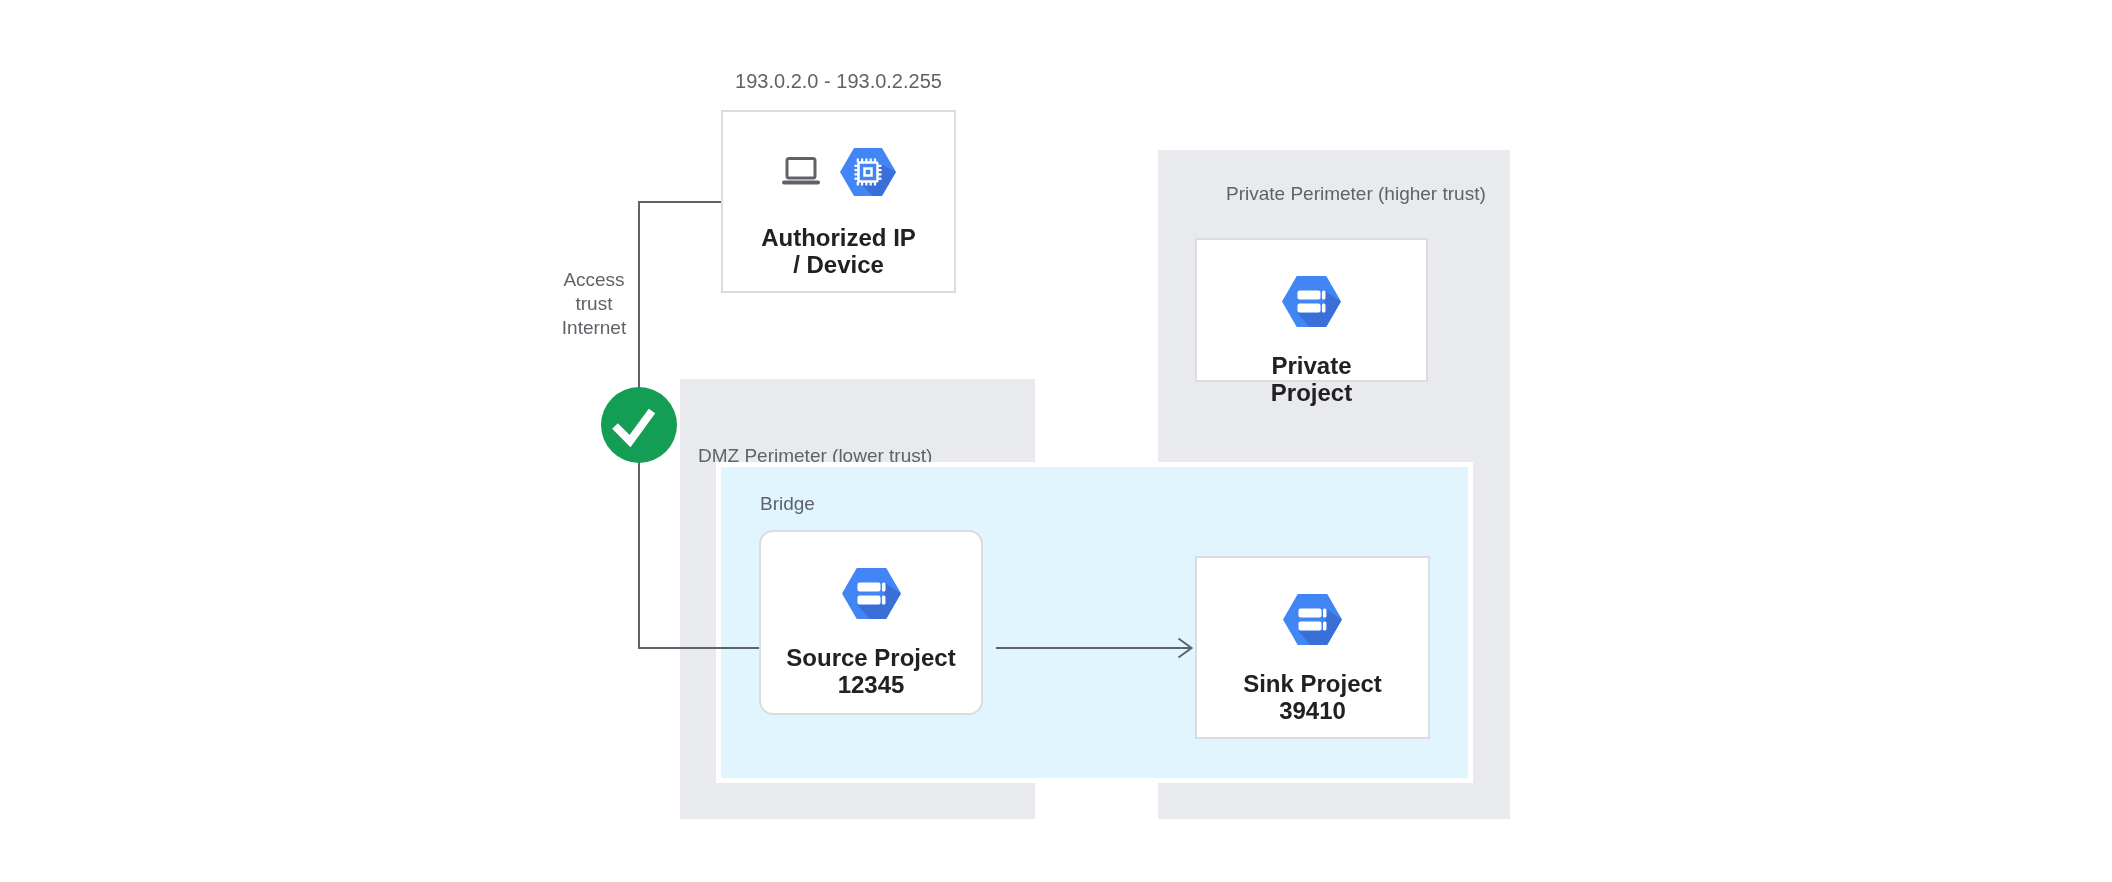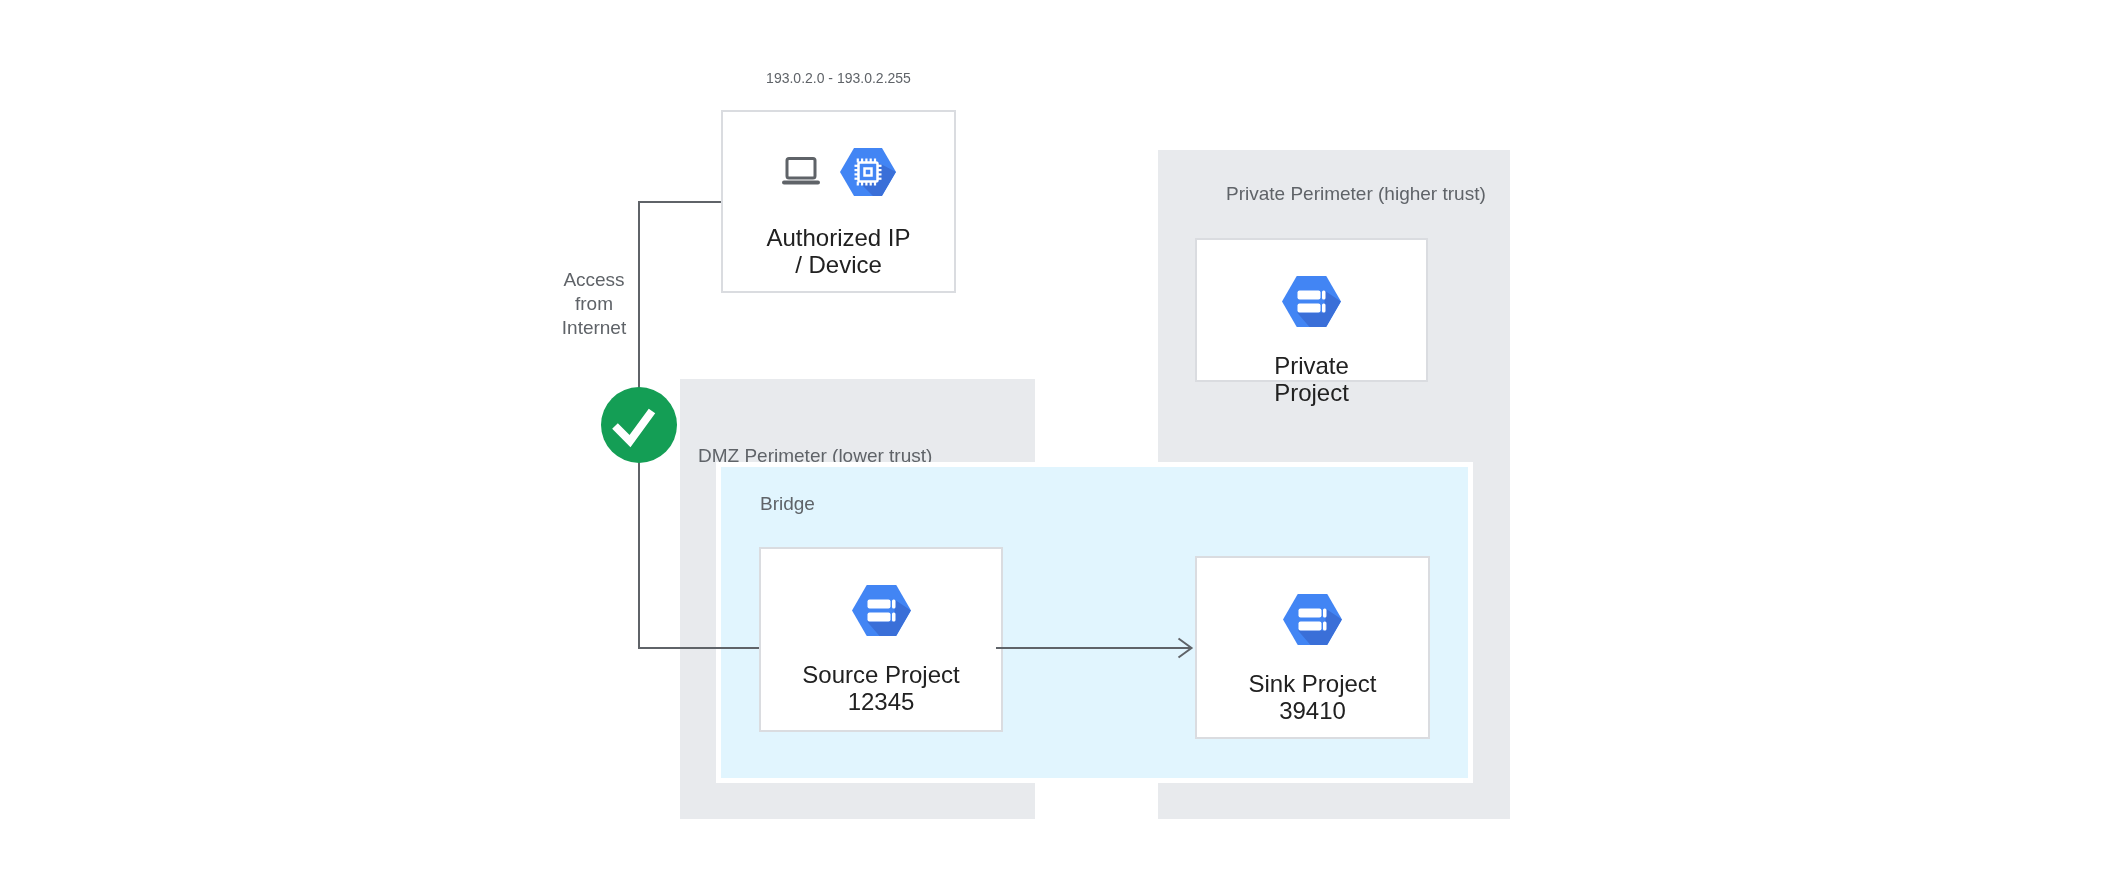--- a/index.html
+++ b/index.html
@@ -31,38 +31,38 @@
   #perimeter-private .perimeter-label{left:36px;top:33px;margin-left:32px;}
   
   #bridge{
     position:absolute;left:716px;top:462px;width:757px;height:321px;
     background:var(--bridge-blue);border:5px solid #ffffff;box-sizing:border-box;z-index:3;
   }
   #bridge .perimeter-label{left:19px;top:26px;margin-left:20px;}
   
   .node{
     position:absolute;background:#ffffff;border:2px solid var(--node-border);
-    box-sizing:border-box;z-index:4;
+    box-sizing:border-box;z-index:4;font-weight:bold;
   }
   #node-authorized{left:721px;top:110px;width:235px;height:183px;}
-  #node-source{left:759px;top:547px;width:244px;height:185px;}
+  #node-source{left:759px;top:530px;width:224px;height:185px;border-radius:14px;}
   #node-sink{left:1195px;top:556px;width:235px;height:183px;}
   #node-private-project{left:1195px;top:238px;width:233px;height:144px;}
   .node-icon-row{
     position:absolute;top:36px;left:0;right:0;
     display:flex;justify-content:center;align-items:center;gap:20px;
   }
   .node-label{
     position:absolute;top:112px;left:0;right:0;text-align:center;
     font-size:24px;line-height:27px;color:var(--text-primary);
   }
   
   #ip-range-label{
     left:721px;top:70px;width:235px;text-align:center;
-    font-size:14px;color:var(--text-secondary);z-index:1;
+    font-size:20px;color:var(--text-secondary);z-index:1;
   }
   #access-label{
     left:534px;top:268px;width:120px;text-align:center;
     font-size:19px;line-height:24px;color:var(--text-secondary);z-index:1;
   }
   
   #connectors{left:0;top:0;width:2112px;height:882px;z-index:5;pointer-events:none;}
   .conn{stroke:var(--connector-gray);stroke-width:2;fill:none;}
   
   #check-badge{
@@ -79,21 +79,21 @@
 </style>
 </head>
 <body>
 
 <div class="canvas">
 
   <div class="abs" id="ip-range-label">193.0.2.0 - 193.0.2.255</div>
 
   <div class="abs" id="access-label">
     <div>Access</div>
-    <div>from</div>
+    <div>trust</div>
     <div>Internet</div>
   </div>
 
   <div class="perimeter" id="perimeter-dmz">
     <div class="perimeter-label">DMZ Perimeter (lower trust)</div>
   </div>
 
   <div class="perimeter" id="perimeter-private">
     <div class="perimeter-label">Private Perimeter (higher trust)</div>
   </div>

